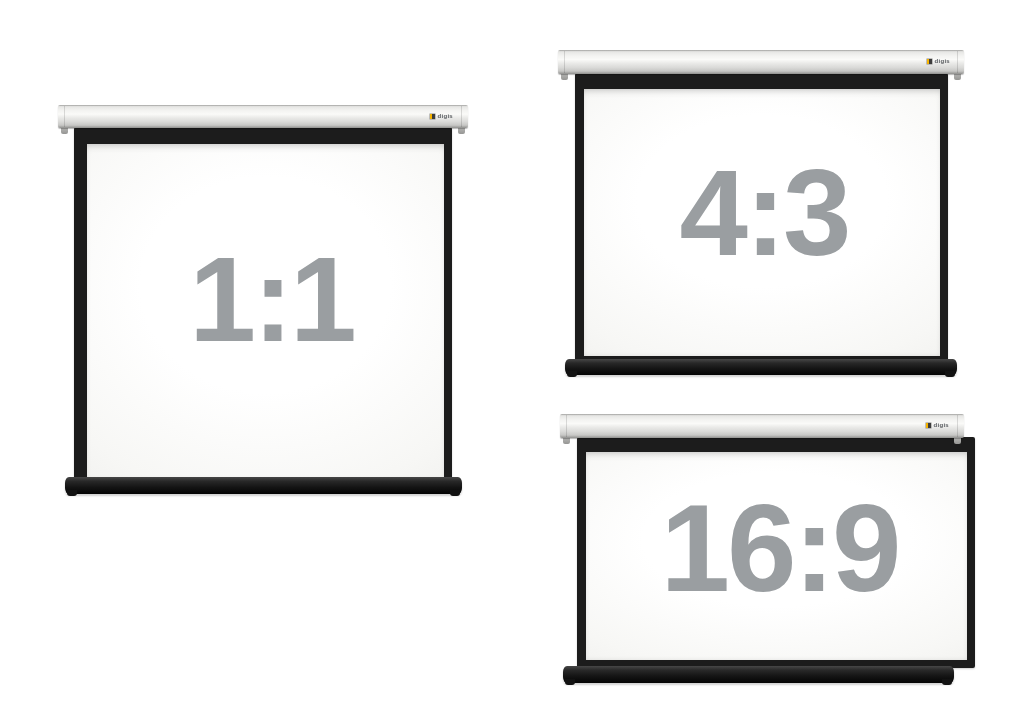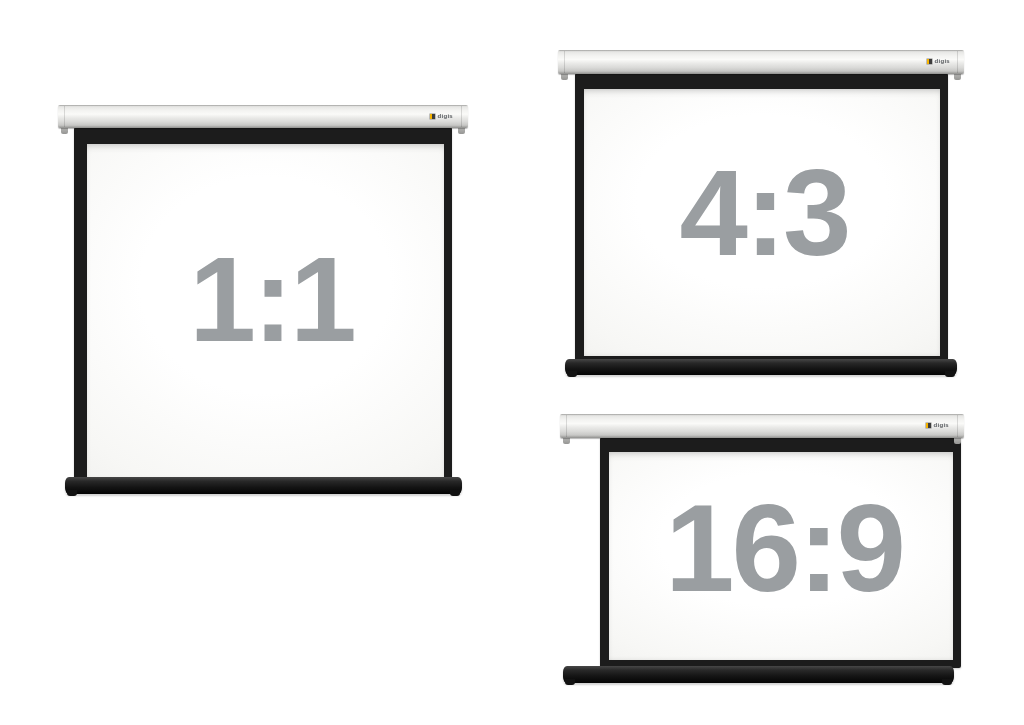--- a/index.html
+++ b/index.html
@@ -136,21 +136,21 @@
   .sB .canvas { top: 16px; left: 9px; right: 8px; bottom: 7px; }
   .sB .ratio-label { font-size: 123px; transform: translate(2px, -10px); }
   .sB .weight-bar { left: 7px; top: 309px; width: 392px; height: 16px; }
 
   
   .sC { left: 559px; top: 414px; width: 406px; height: 269px; }
   .sC .case { left: 1px; top: 0; width: 404px; height: 24px; }
   .sC .tab-left  { left: 4px;  top: 21px; }
   .sC .tab-right { right: 4px; top: 21px; }
   .sC .logo { right: 16px; top: 8px; }
-  .sC .frame { left: 18px; top: 23px; width: 361px; height: 231px; margin-left: 23px; }
+  .sC .frame { left: 18px; top: 23px; width: 398px; height: 231px; }
   .sC .canvas { top: 15px; left: 9px; right: 8px; bottom: 8px; }
   .sC .ratio-label { font-size: 125px; transform: translate(3px, -9px); }
   .sC .weight-bar { left: 4px; top: 252px; width: 391px; height: 17px; }
 </style>
 </head>
 <body>
 
 <div class="projector-screen sA">
   <div class="tab tab-left"></div>
   <div class="tab tab-right"></div>

